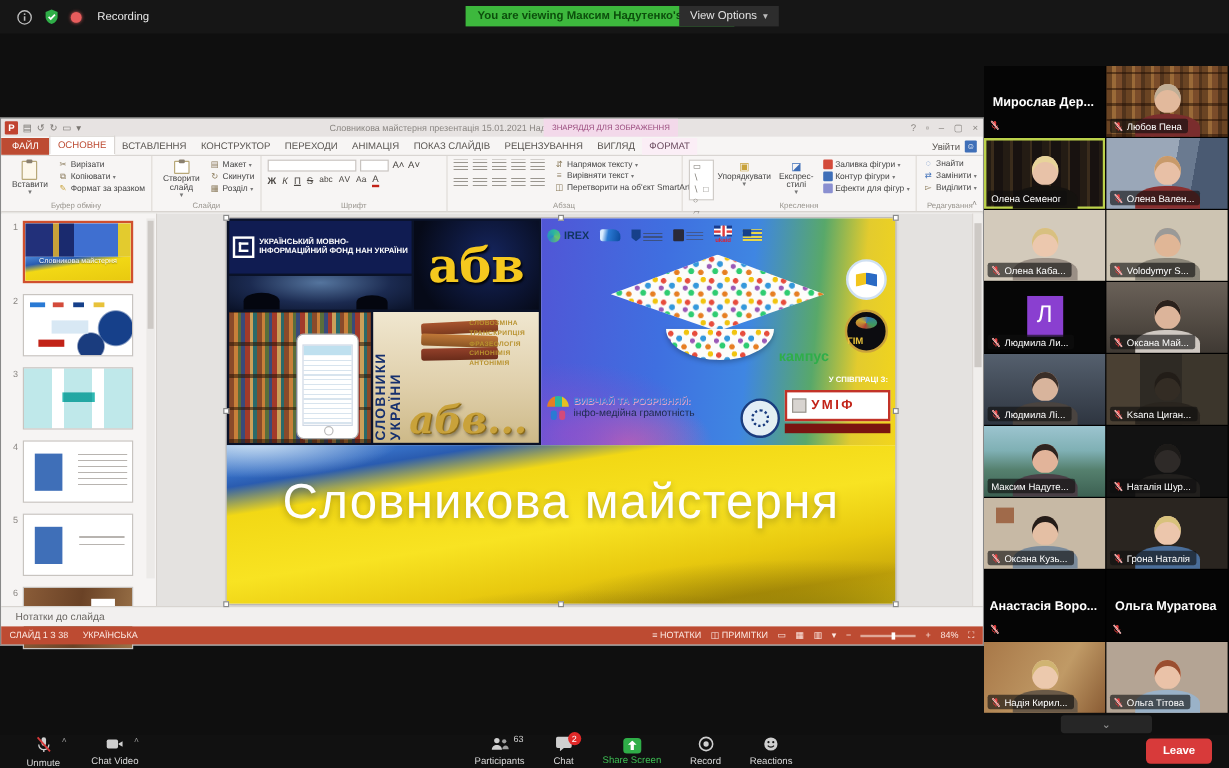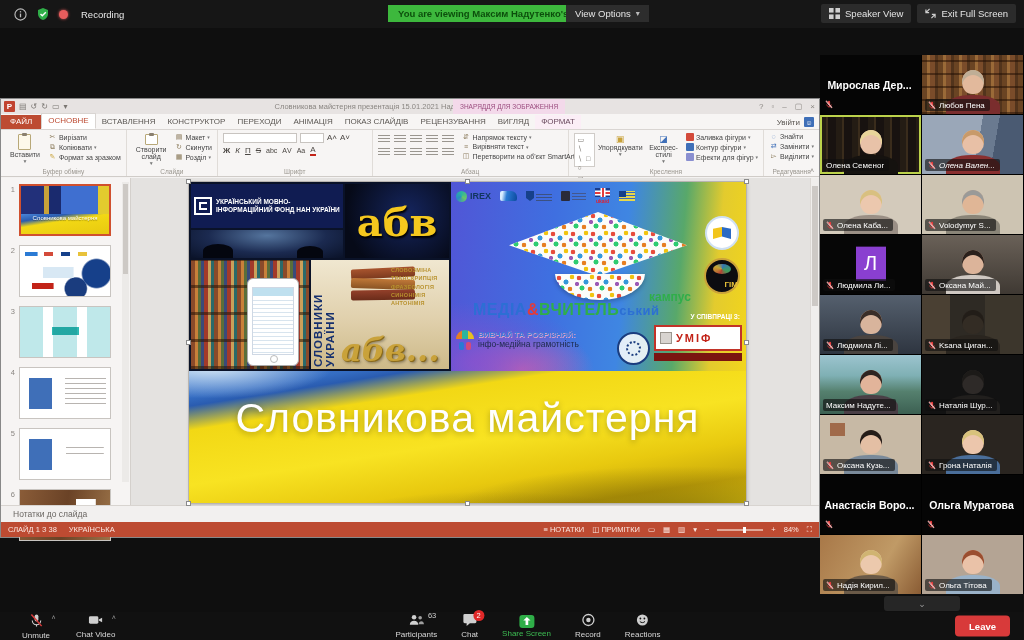--- a/index.html
+++ b/index.html
@@ -153,21 +153,21 @@
   .ukflag::before { content:""; position:absolute; left:0; top:3.5px; width:100%; height:2px; background:#e23b3b; box-shadow:0 -1.5px 0 #fff,0 1.5px 0 #fff; }
   .ukflag::after { content:""; position:absolute; left:6.5px; top:0; width:2px; height:100%; background:#e23b3b; box-shadow:-1.5px 0 0 #fff,1.5px 0 0 #fff; }
   .ukaid-txt { font-size:5px; font-weight:bold; color:#d23; }
   .lg-us { width:16px; height:10px; background:
       linear-gradient(#16408a,#16408a) 0 0/7px 6px no-repeat,
       repeating-linear-gradient(0deg,#e8d84a 0 1.5px,#3a6ac0 1.5px 3px); }
   .badge1 { position:absolute; right:7px; top:34px; width:34px; height:34px; border-radius:50%;
             background:#fff; border:2px solid #cfe0f2; display:flex; align-items:center; justify-content:center; }
   .badge1 .book { width:18px; height:12px; background:linear-gradient(90deg,#f2c51c 0 50%,#2a6ac4 50%); clip-path:polygon(0 15%,50% 0,100% 15%,100% 100%,50% 80%,0 100%); }
   .badge2 { position:absolute; right:6px; top:76px; width:36px; height:36px; border-radius:50%;
-            background:#0c0c10; border:2px solid #caa23a; display:flex; align-items:flex-end; justify-content:flex-end;
+            background:#0c0c10; border:2px solid #caa23a; display:flex; align-items:flex-end; justify-content:flex-start;
             font-size:8px; font-weight:bold; color:#e8c23a; padding-bottom:3px; }
   .badge2::before { content:""; position:absolute; top:4px; left:7px; right:7px; height:10px; border-radius:50%;
                     background:conic-gradient(from 200deg,#d34a3a,#e8c23a,#3a8ad3,#4ab56a,#d34a3a); opacity:.85; }
   .cap-top { position:absolute; left:58px; top:30px; width:178px; height:64px;
              clip-path:polygon(50% 0,100% 52%,50% 100%,0 52%); }
   .cap-band { position:absolute; left:104px; top:92px; width:90px; height:26px; border-radius:0 0 45px 45px/0 0 26px 26px; }
   .mosaic { background-color:#fcfcfa; background-image:
       radial-gradient(circle at 4px 4px, #e74c3c 2px, transparent 2.6px),
       radial-gradient(circle at 11px 8px, #3498db 2.2px, transparent 2.8px),
       radial-gradient(circle at 17px 3px, #f1c40f 2px, transparent 2.6px),
@@ -239,21 +239,21 @@
                 font-size:20px; color:#fff; z-index:2; }
 
   .v1 { background:#050505; }
   .v2 { background:
         repeating-linear-gradient(0deg, rgba(30,12,2,.5) 0 2px, transparent 2px 13px),
         repeating-linear-gradient(90deg,#6a4423 0 5px,#9a6a38 5px 8px,#7a4c2a 8px 13px,#52341c 13px 16px);
         --skin:#e2b99c; --hair:#bfae96; --top:#7a2d2d; }
   .v3 { background: repeating-linear-gradient(90deg,#241c14 0 6px,#443categories 0, #3a2c1c 6px 8px,#181210 8px 16px);
         background: repeating-linear-gradient(90deg,#241c14 0 6px,#3a2c1c 6px 8px,#181210 8px 16px);
         --skin:#e8c2a8; --hair:#e8d49a; --top:#15120f; }
-  .v4 { background: linear-gradient(100deg,#9aa7b8 0 55%,#6a7a90 55% 70%,#4a5a72 70%); font-style: italic;
+  .v4 { background: linear-gradient(100deg,#9aa7b8 0 55%,#6a7a90 55% 70%,#4a5a72 70%);
         --skin:#e8c0a6; --hair:#c89a6a; --top:#8a3030; }
   .v5 { background:#d3cabb;text-align:right; --skin:#ecc8ae; --hair:#d8c080; --top:#9a8f85; }
   .v6 { background:#cdc4b2; --skin:#e0b696; --hair:#9a9a98; --top:#8a8578; }
   .v7 { background:#060606; }
   .v8 { background:linear-gradient(180deg,#6a6158,#3f3933); --skin:#dcb49a; --hair:#2b211c; --top:#cfc8c2; }
   .v9 { background:linear-gradient(180deg,#55606e,#2e3540); --skin:#d8b49c; --hair:#3a2e28; --top:#4a4440; }
   .v10 { background:linear-gradient(90deg,#4a4033 0 28%,#2e2a24 28% 62%,#3c362c 62%);padding-left:36px;
          --skin:#332c24; --hair:#221d18; --top:#2a251f; }
   .v11 { background:linear-gradient(180deg,#9cc4cf 0%,#7fb0b4 35%,#55806e 62%,#3c6052 100%);
          --skin:#e2b49a; --hair:#2e2420; --top:#4a3f46; }
@@ -337,41 +337,20 @@
           </svg>
       </span>
       <span class="rec-dot"></span>
       <span class="rec-label">Recording</span>
     </div>
     <div class="banner">You are viewing Максим Надутенко's screen</div>
     <div class="view-opt">
       <span>View Options</span>
       <span class="chev">▾</span>
     </div>
-    <div class="tb-right">
-      <div class="tb-btn">
-        <span class="ico">
-          <svg width="11" height="11" viewBox="0 0 12 12">
-              <rect x="0" y="0" width="5" height="5" fill="#cfcfcf"></rect>
-              <rect x="7" y="0" width="5" height="5" fill="#cfcfcf"></rect>
-              <rect x="0" y="7" width="5" height="5" fill="#cfcfcf"></rect>
-              <rect x="7" y="7" width="5" height="5" fill="#cfcfcf"></rect>
-            </svg>
-        </span>
-        <span>Speaker View</span>
-      </div>
-      <div class="tb-btn">
-        <span class="ico">
-          <svg width="11" height="11" viewBox="0 0 12 12" fill="none" stroke="#cfcfcf" stroke-width="1.3">
-              <path d="M5 1 1 5M1 1.5V5h3.5M7 11l4-4M11 10.5V7H7.5"></path>
-            </svg>
-        </span>
-        <span>Exit Full Screen</span>
-      </div>
-    </div>
   </div>
 
   <div class="ppt">
 
     <div class="ppt-titlebar">
       <div class="qat">
         <span class="ppt-logo">P</span>
         <span class="q">▤</span>
         <span class="q">↺</span>
         <span class="q">↻</span>
@@ -666,23 +645,20 @@
             </div>
             <div class="badge1">
                 <span class="book"></span>
               </div>
             <div class="badge2">
                 <span>ГІМ</span>
               </div>
             <div class="cap-top mosaic"></div>
             <div class="cap-band mosaic"></div>
             <div class="campus">кампус</div>
-            <div class="mt-line">
-              <span class="w1">МЕДІА</span><span class="w2">&amp;</span><span class="w3">ВЧИТЕЛЬ</span><span class="w4">ський</span>
-            </div>
             <div class="learn">
               <div class="umb"></div>
               <div class="learn-txt">
                 <div class="l1">ВИВЧАЙ ТА РОЗРІЗНЯЙ:</div>
                 <div class="l2">інфо-медійна грамотність</div>
               </div>
             </div>
             <div class="coop">У СПІВПРАЦІ З:</div>
             <div class="sumdu"></div>
             <div class="umif">

